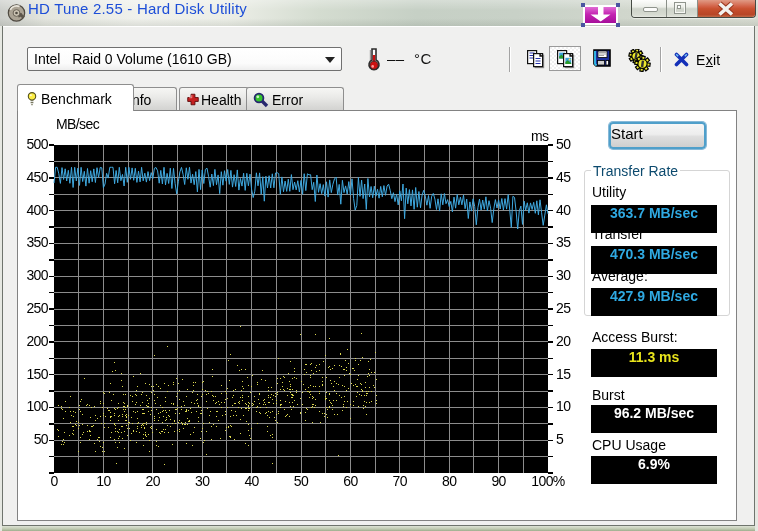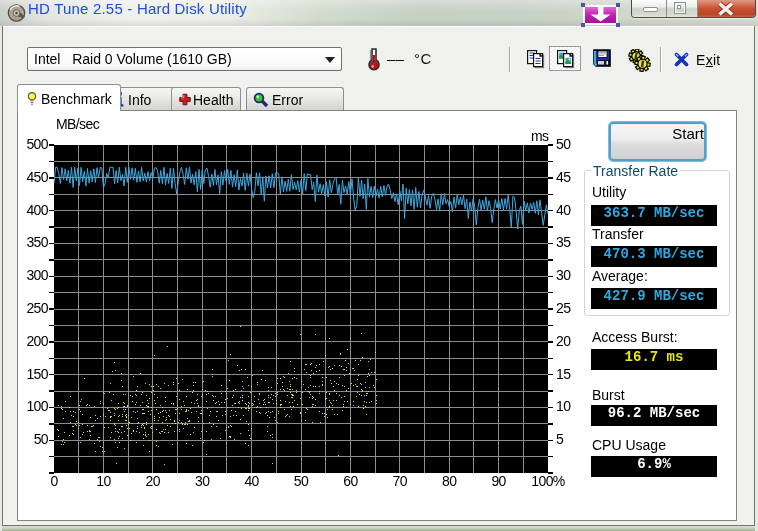--- a/index.html
+++ b/index.html
@@ -40,29 +40,29 @@
 
 .tab{position:absolute;top:87px;height:24px;background:linear-gradient(180deg,#f6f6f4 0,#eaeae8 40%,#dddddb 70%,#d1d1cf 100%);
  border:1px solid #8e8e8e;border-bottom:none;border-radius:3px 3px 0 0;font-size:14px;color:#000;z-index:1}
 .tab.active{top:84px;height:27px;background:#fff;z-index:3}
 .tab .lbl{position:absolute;top:4px}
 .tab.active .lbl{top:6px}
 
 .panel{position:absolute;left:17px;top:110px;width:720px;height:411px;background:#fff;border:1px solid #828282;z-index:2}
 .chartsvg{position:absolute;left:17px;top:110px;z-index:3}
 
-.startbtn{position:absolute;left:609px;top:122px;width:97px;height:39px;z-index:4;
+.startbtn{position:absolute;left:609px;top:122px;width:97px;height:27px;z-index:4;
  border:2px solid #4f9fca;border-radius:4px;box-shadow:0 0 0 1px #87b9d8;
  background:linear-gradient(180deg,#f6f6f6 0,#ededed 45%,#dedede 55%,#cfcfcf 100%);
- font-size:15px;color:#000;text-align:right;line-height:19px}
+ font-size:15px;color:#000;text-align:left;line-height:19px}
 .fieldset{position:absolute;left:584px;top:170px;width:146px;height:146px;border:1px solid #d5d5d5;border-radius:3px;z-index:3}
 .legend{position:absolute;left:591px;top:163px;background:#fff;padding:0 2px;font-size:14px;color:#0c4a6e;z-index:4}
 .flabel{position:absolute;font-size:14px;color:#000;z-index:4}
-.vbox{position:absolute;left:591px;width:126px;height:21px;background:#000;z-index:4;
- font-family:Liberation Mono, monospace;font-weight:bold;font-size:14px;text-align:center;line-height:17px}
+.vbox{position:absolute;left:591px;width:126px;height:28px;background:#000;z-index:4;
+ font-family:Liberation Sans, sans-serif;font-weight:bold;font-size:14px;text-align:center;line-height:17px}
 .cyan{color:#2fa9e2}.yellow{color:#e8e41c}.white{color:#fff}
 
 .frame-l{position:absolute;left:2px;top:26px;width:1px;height:500px;background:#6f746d}
 .frame-r{position:absolute;left:754px;top:26px;width:1px;height:500px;background:#6f746d}
 .frame-b{position:absolute;left:2px;top:525px;width:753px;height:1px;background:#6f746d}
 .below{position:absolute;left:0;top:526px;width:758px;height:5px;background:linear-gradient(180deg,#dce1d4 0,#c2ccb4 55%,#9fae8e 100%)}
 .edge-l{position:absolute;left:0;top:26px;width:2px;height:505px;background:#e6e8e2}
 .edge-r{position:absolute;left:755px;top:26px;width:3px;height:505px;background:#e6e8e2}
 </style></head>
 <body>
@@ -169,36 +169,36 @@
         <rect x="-1.2" y="-3.2" width="2.4" height="6.4" fill="#333"></rect>
   </g>
  </svg>
  <div class="sep" style="left:660px"></div>
  <svg class="abs" style="left:674px;top:52px" width="15" height="15" viewBox="0 0 15 15">
   <path d="M2.5 2.5 L12.5 12.5 M12.5 2.5 L2.5 12.5" stroke="#1430b8" stroke-width="3.6" stroke-linecap="round"></path>
   <path d="M2.2 2.2 l2 2 M12.8 2.2 l-2 2" stroke="#79c8f2" stroke-width="1.4"></path>
  </svg>
  <div class="exittxt">E<span style="text-decoration:underline">x</span>it</div>
 
- <div class="tab active" style="left:17px;width:104px">
+ <div class="tab active" style="left:17px;width:117px">
   <svg class="abs" style="left:9px;top:7px" width="10" height="15" viewBox="0 0 10 15">
    <circle cx="5" cy="4.3" r="3.7" fill="#fdee44" stroke="#55511e" stroke-width="1.1"></circle>
    <path d="M3.6 8.6 h2.8 M3.6 10.6 h2.8 M4.3 12.6 h1.4" stroke="#77775f" stroke-width="1.3"></path>
    <circle cx="3.9" cy="3.2" r="1" fill="#fffbda"></circle>
   </svg>
   <span class="lbl" style="left:23px">Benchmark</span>
  </div>
  <div class="tab" style="left:108px;width:69px">
   <svg class="abs" style="left:7px;top:4px" width="8" height="15" viewBox="0 0 8 15">
    <rect x="2.2" y="0" width="3.6" height="3.4" fill="#1430b8"></rect>
    <path d="M0.6 5.2 h5 v7 h1.8 v2.2 H0.2 v-2.2 h2 v-4.8 H0.6 z" fill="#1430b8"></path>
   </svg>
   <span class="lbl" style="left:19px">Info</span>
  </div>
- <div class="tab" style="left:171px;width:70px">
+ <div class="tab" style="left:179px;width:70px">
   <svg class="abs" style="left:7px;top:5px" width="12" height="13" viewBox="0 0 13 13">
    <path d="M4.4 0.8 h4.2 v3.6 h3.6 v4.2 H8.6 v3.6 H4.4 V8.6 H0.8 V4.4 h3.6 z" fill="#c51f1f" stroke="#5f0d0d" stroke-width="1"></path>
    <path d="M5.2 1.8 v2.8 h-2.8" stroke="#ff9a9a" stroke-width="1" fill="none"></path>
   </svg>
   <span class="lbl" style="left:21px">Health</span>
  </div>
  <div class="tab" style="left:246px;width:98px">
   <svg class="abs" style="left:6px;top:4px" width="16" height="16" viewBox="0 0 16 16">
    <line x1="8" y1="8" x2="14" y2="14" stroke="#27276e" stroke-width="3.4"></line>
    <circle cx="6" cy="6" r="4.4" fill="#35c52d" stroke="#27276e" stroke-width="1.8"></circle>
@@ -336,21 +336,21 @@
  <div class="startbtn">Start</div>
  <div class="fieldset"></div>
     <div class="legend">Transfer Rate</div>
  <div class="flabel" style="left:592px;top:184px">Utility</div>
  <div class="vbox cyan" style="top:205px">363.7 MB/sec</div>
  <div class="flabel" style="left:592px;top:226px">Transfer</div>
  <div class="vbox cyan" style="top:246px">470.3 MB/sec</div>
  <div class="flabel" style="left:592px;top:268px">Average:</div>
  <div class="vbox cyan" style="top:288px">427.9 MB/sec</div>
  <div class="flabel" style="left:592px;top:329px">Access Burst:</div>
- <div class="vbox yellow" style="top:349px">16.7 ms</div>
+ <div class="vbox yellow" style="top:349px">11.3 ms</div>
  <div class="flabel" style="left:592px;top:387px">Burst</div>
  <div class="vbox white" style="top:405px">96.2 MB/sec</div>
  <div class="flabel" style="left:592px;top:437px">CPU Usage</div>
  <div class="vbox white" style="top:456px">6.9%</div>
  <div class="frame-l"></div>
     <div class="frame-r"></div>
     <div class="frame-b"></div>
  <div class="below"></div>
  <div class="edge-l"></div>
     <div class="edge-r"></div>

